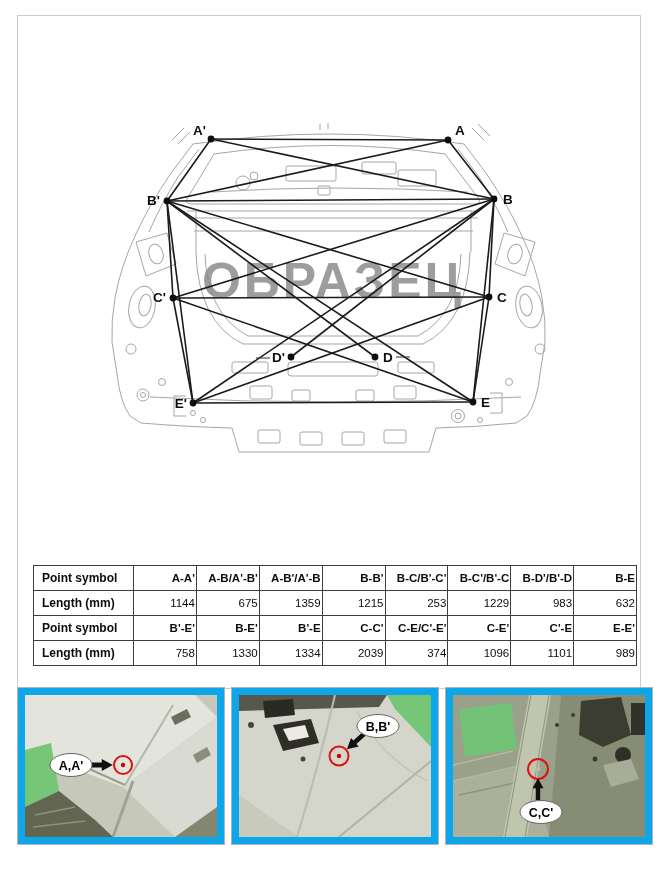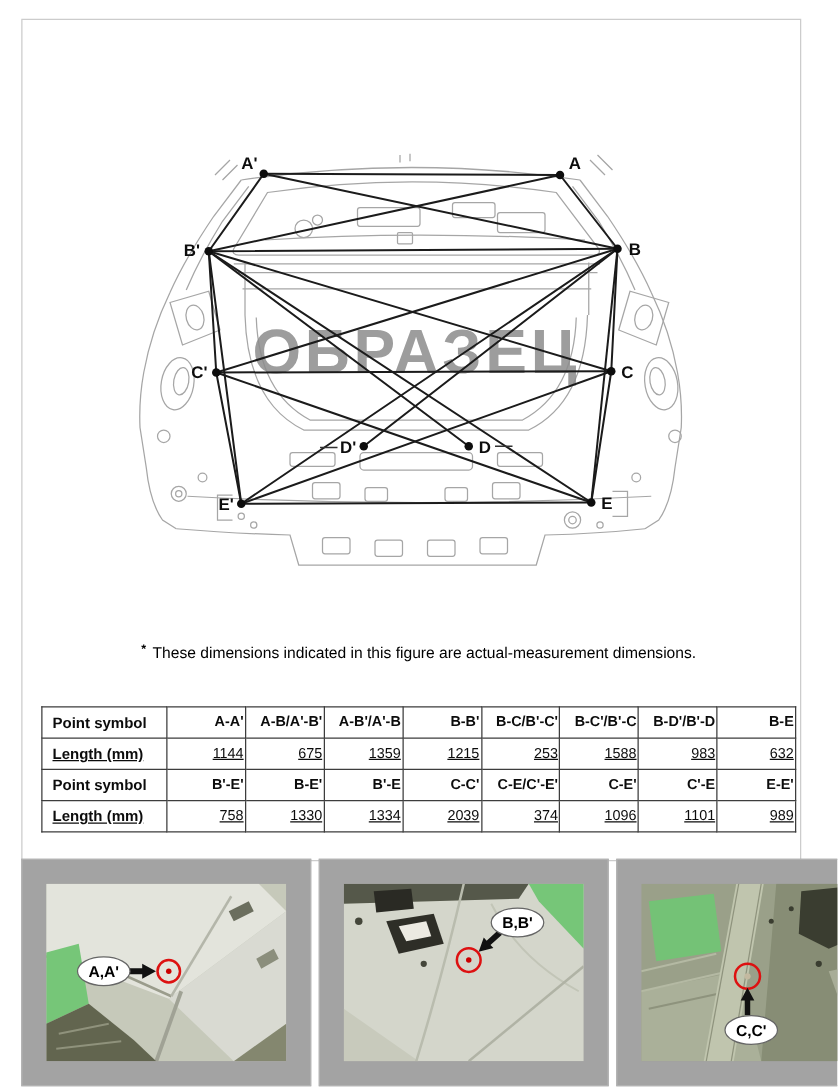--- a/index.html
+++ b/index.html
@@ -20,28 +20,28 @@
   .dim-table {
     position:absolute; left:33px; top:565px; width:604px;
     border-collapse:collapse; table-layout:fixed;
   }
   .dim-table td {
     border:1px solid #3d3d3d; height:24px; text-align:right;
     font-size:11.5px; color:#0c0c0c; padding:0 1px; overflow:hidden; white-space:nowrap;
   }
   .dim-table td.rowhead { text-align:left; padding-left:8px; font-weight:bold; font-size:12px; }
   .dim-table tr.sym td { font-weight:bold; }
-  .dim-table tr.len td { font-weight:normal;text-decoration:underline; }
+  .dim-table tr.len td { font-weight:normal; }
   .dim-table tr.len td.rowhead { font-weight:bold; }
   .photos {
     position:absolute; left:17px; top:687px; width:637px;
     display:flex; gap:6px;
   }
   .frame {
-    border:1px solid #b2b2b2; background:#a3a3a3; padding:19px;
+    border:1px solid #b2b2b2; background:#0ea5e9; padding:7px;
     width:192px; height:142px; box-sizing:content-box;
   }
   .frame svg { display:block; }
 </style>
 </head>
 <body>
 
 <div class="canvas">
 
   <div class="page-border"></div>
@@ -167,23 +167,20 @@
       <text x="503" y="204" text-anchor="start">B</text>
       <text x="166" y="302" text-anchor="end">C'</text>
       <text x="497" y="302" text-anchor="start">C</text>
       <text x="285" y="362" text-anchor="end">D'</text>
       <text x="383" y="362" text-anchor="start">D</text>
       <text x="187" y="408" text-anchor="end">E'</text>
       <text x="481" y="407" text-anchor="start">E</text>
     </g>
   </svg>
 
-  <div class="note">
-    <span class="mark">*</span><span>These dimensions indicated in this figure are actual-measurement dimensions.</span>
-  </div>
 
   <table class="dim-table">
     <colgroup>
       <col style="width:100px">
         <col>
         <col>
         <col>
         <col>
         <col>
         <col>
@@ -202,21 +199,21 @@
       <td>B-D'/B'-D</td>
       <td>B-E</td>
     </tr>
     <tr class="len">
       <td class="rowhead">Length (mm)</td>
       <td>1144</td>
       <td>675</td>
       <td>1359</td>
       <td>1215</td>
       <td>253</td>
-      <td>1588</td>
+      <td>1229</td>
       <td>983</td>
       <td>632</td>
     </tr>
     <tr class="sym">
       <td class="rowhead">Point symbol</td>
       <td>B'-E'</td>
       <td>B-E'</td>
       <td>B'-E</td>
       <td>C-C'</td>
       <td>C-E/C'-E'</td>

